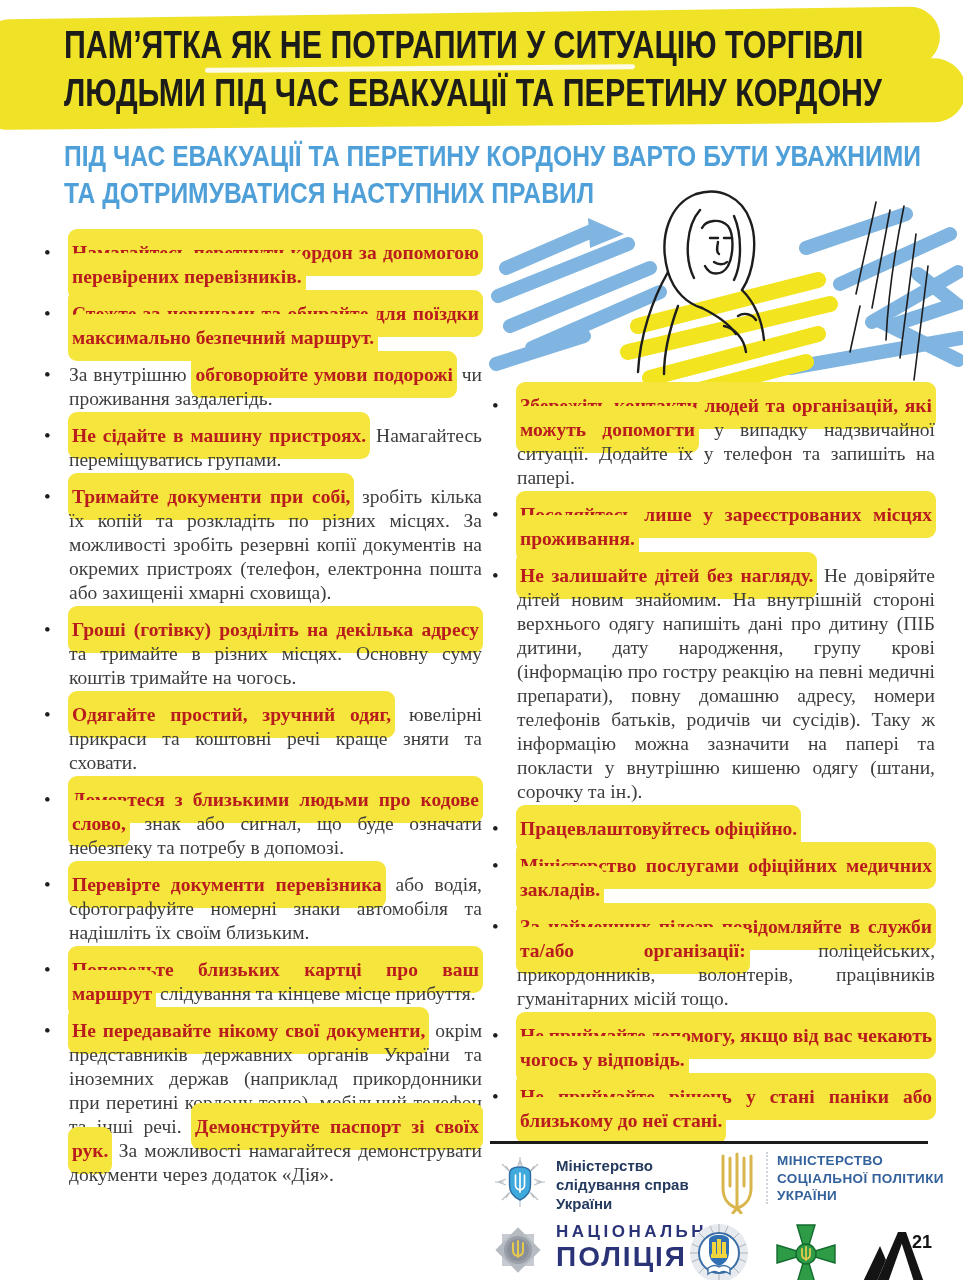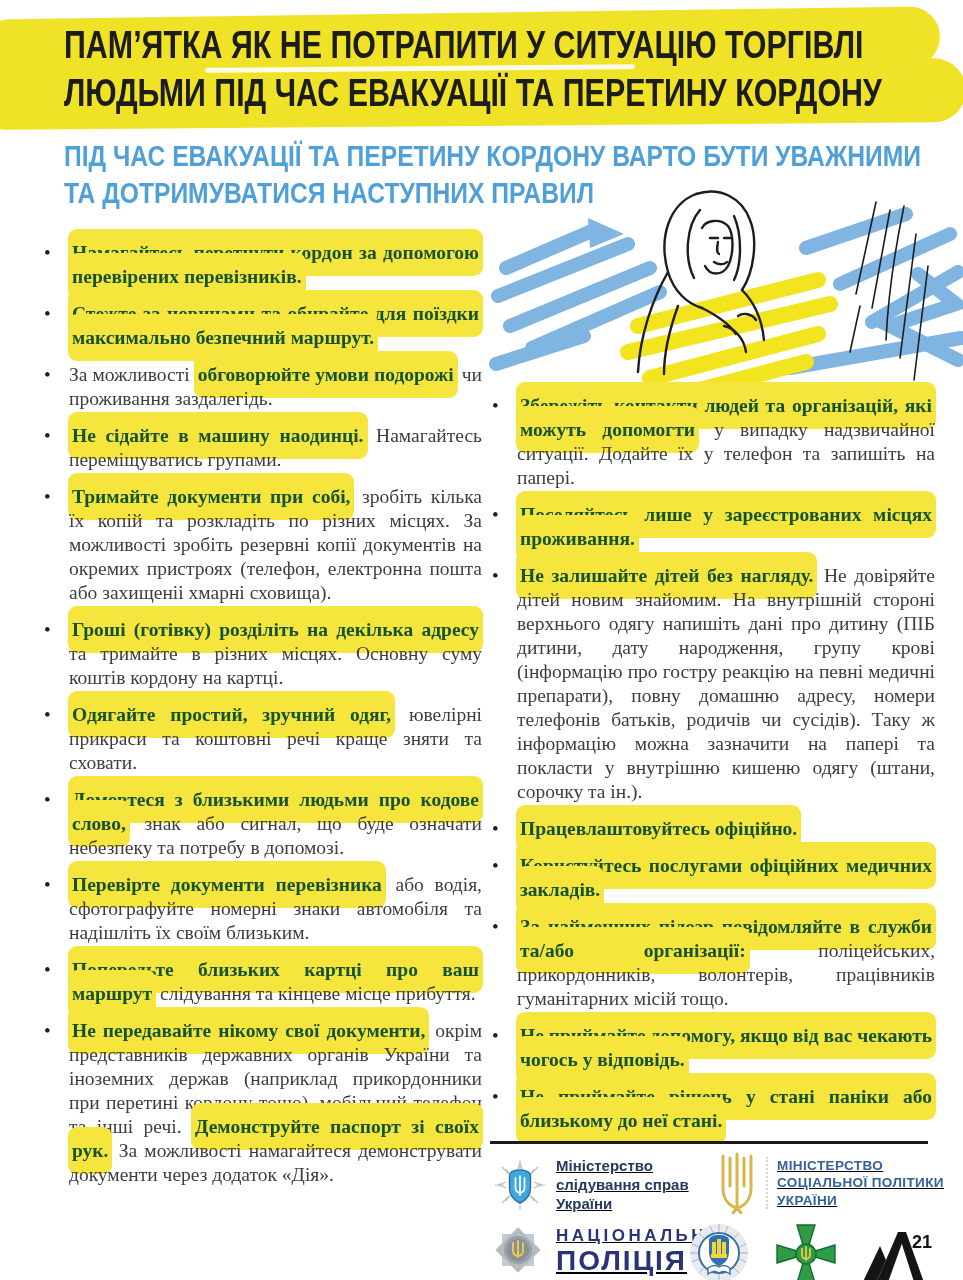--- a/index.html
+++ b/index.html
@@ -29,27 +29,27 @@
   
   .illustration{position:absolute;left:488px;top:176px;width:475px;height:228px;}
   
   .column{position:absolute;display:flex;flex-direction:column;gap:13px;}
   .column.left{left:40px;top:241px;width:442px;}
   .column.right{left:488px;top:394px;width:447px;}
   .bullet-item{display:flex;align-items:flex-start;}
   .dot{flex:0 0 25px;color:#1f1f1f;font-size:19px;line-height:24px;padding-left:4px;}
   .bullet-text{margin:0;flex:1;font-size:19.5px;line-height:24px;color:#3d3d3c;
     text-align:justify;}
-  .bullet-text .hl{font-weight:bold;color:#14532d;background:#F6E53C;
+  .bullet-text .hl{font-weight:bold;color:#b91c1c;background:#F6E53C;
     border-radius:9px;padding:13px 4px;margin:1px -1px;
     box-decoration-break:clone;-webkit-box-decoration-break:clone;}
   
   .footer-rule{position:absolute;left:490px;top:1141px;width:438px;height:3px;background:#1b1b1b;}
   .footer{position:absolute;left:488px;top:1150px;width:475px;height:130px;}
-  .logo-group{position:absolute;display:flex;align-items:center;text-decoration:underline;}
+  .logo-group{position:absolute;display:flex;}
   .mvs-group{left:6px;top:6px;}
   .mvs-text{margin-left:10px;font-family:"Liberation Sans",sans-serif;font-weight:bold;
     font-size:15px;line-height:19px;color:#243A5E;}
   .msp-group{left:226px;top:2px;}
   .msp-sep{width:0;border-left:2px dotted #cfd4da;height:52px;margin:0 9px 0 6px;}
   .msp-text{font-family:"Liberation Sans",sans-serif;font-weight:bold;
     font-size:13.5px;line-height:17.5px;color:#33619C;letter-spacing:.4px;}
   .police-group{left:2px;top:72px;}
   .police-text{margin-left:10px;font-family:"Liberation Sans",sans-serif;font-weight:bold;color:#2A3377;}
   .police-text .t1{font-size:17px;letter-spacing:3.5px;line-height:20px;}
@@ -131,33 +131,33 @@
     <div class="bullet-item">
       <span class="dot">•</span>
       <p class="bullet-text"><span class="hl">Намагайтесь перетнути кордон за допомогою перевірених перевізників.</span></p>
     </div>
     <div class="bullet-item">
       <span class="dot">•</span>
       <p class="bullet-text"><span class="hl">Стежте за новинами та обирайте для поїздки максимально безпечний маршрут.</span></p>
     </div>
     <div class="bullet-item">
       <span class="dot">•</span>
-      <p class="bullet-text"><span class="plain">За можливості </span><span class="hl">обговорюйте умови подорожі</span><span class="plain"> чи проживання заздалегідь.</span></p>
-    </div>
-    <div class="bullet-item">
-      <span class="dot">•</span>
-      <p class="bullet-text"><span class="hl">Не сідайте в машину наодинці.</span><span class="plain"> Намагайтесь переміщуватись групами.</span></p>
+      <p class="bullet-text"><span class="plain">За внутрішню </span><span class="hl">обговорюйте умови подорожі</span><span class="plain"> чи проживання заздалегідь.</span></p>
+    </div>
+    <div class="bullet-item">
+      <span class="dot">•</span>
+      <p class="bullet-text"><span class="hl">Не сідайте в машину пристроях.</span><span class="plain"> Намагайтесь переміщуватись групами.</span></p>
     </div>
     <div class="bullet-item">
       <span class="dot">•</span>
       <p class="bullet-text"><span class="hl">Тримайте документи при собі,</span><span class="plain"> зробіть кілька їх копій та розкладіть по різних місцях. За можливості зробіть резервні копії документів на окремих пристроях (телефон, електронна пошта або захищеніі хмарні сховища).</span></p>
     </div>
     <div class="bullet-item">
       <span class="dot">•</span>
-      <p class="bullet-text"><span class="hl">Гроші (готівку) розділіть на декілька адресу</span><span class="plain"> та тримайте в різних місцях. Основну суму коштів кордону на картці.</span></p>
+      <p class="bullet-text"><span class="hl">Гроші (готівку) розділіть на декілька адресу</span><span class="plain"> та тримайте в різних місцях. Основну суму коштів тримайте на чогось.</span></p>
     </div>
     <div class="bullet-item">
       <span class="dot">•</span>
       <p class="bullet-text"><span class="hl">Одягайте простий, зручний одяг,</span><span class="plain"> ювелірні прикраси та коштовні речі краще зняти та сховати.</span></p>
     </div>
     <div class="bullet-item">
       <span class="dot">•</span>
       <p class="bullet-text"><span class="hl">Домовтеся з близькими людьми про кодове слово,</span><span class="plain"> знак або сигнал, що буде означати небезпеку та потребу в допомозі.</span></p>
     </div>
     <div class="bullet-item">
@@ -185,21 +185,21 @@
     <div class="bullet-item">
       <span class="dot">•</span>
       <p class="bullet-text"><span class="hl">Не залишайте дітей без нагляду.</span><span class="plain"> Не довіряйте дітей новим знайомим. На внутрішній стороні верхнього одягу напишіть дані про дитину (ПІБ дитини, дату народження, групу крові (інформацію про гостру реакцію на певні медичні препарати), повну домашню адресу, номери телефонів батьків, родичів чи сусідів). Таку ж інформацію можна зазначити на папері та покласти у внутрішню кишеню одягу (штани, сорочку та ін.).</span></p>
     </div>
     <div class="bullet-item">
       <span class="dot">•</span>
       <p class="bullet-text"><span class="hl">Працевлаштовуйтесь офіційно.</span></p>
     </div>
     <div class="bullet-item">
       <span class="dot">•</span>
-      <p class="bullet-text"><span class="hl">Користуйтесь послугами офіційних медичних закладів.</span></p>
+      <p class="bullet-text"><span class="hl">Міністерство послугами офіційних медичних закладів.</span></p>
     </div>
     <div class="bullet-item">
       <span class="dot">•</span>
       <p class="bullet-text"><span class="hl">За найменших підозр повідомляйте в служби та/або організації:</span><span class="plain"> поліцейських, прикордонників, волонтерів, працівників гуманітарних місій тощо.</span></p>
     </div>
     <div class="bullet-item">
       <span class="dot">•</span>
       <p class="bullet-text"><span class="hl">Не приймайте допомогу, якщо від вас чекають чогось у відповідь.</span></p>
     </div>
     <div class="bullet-item">

